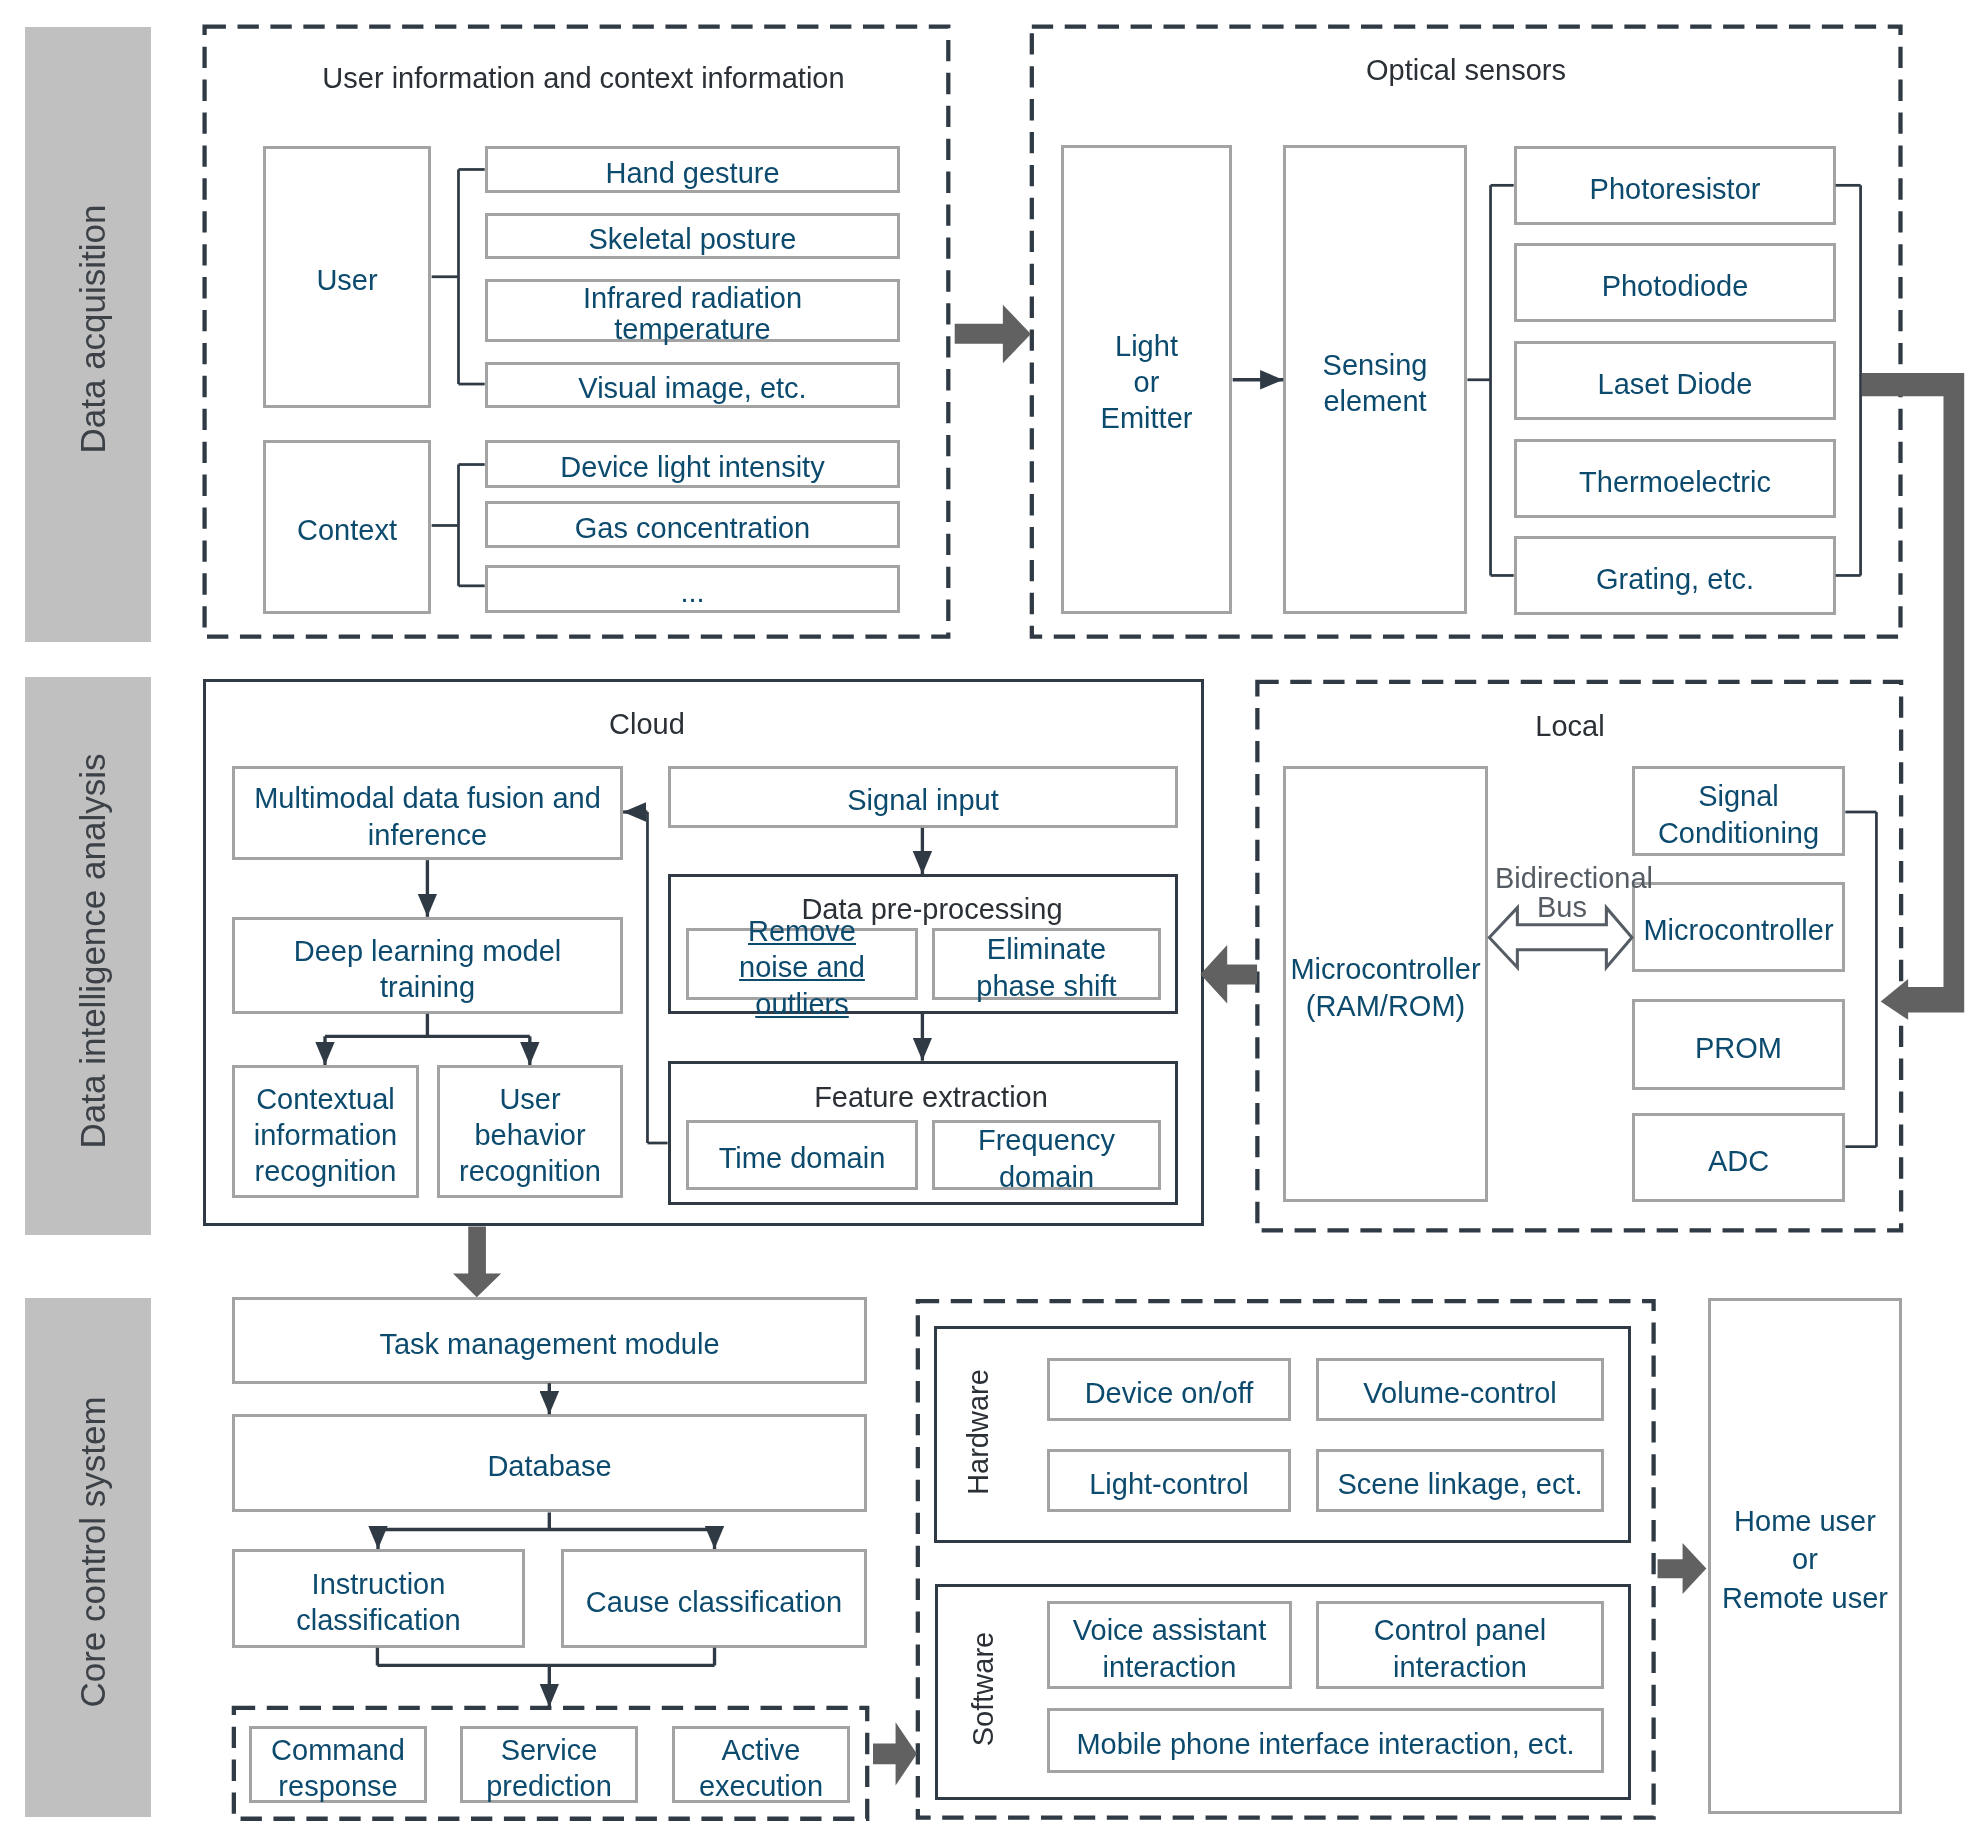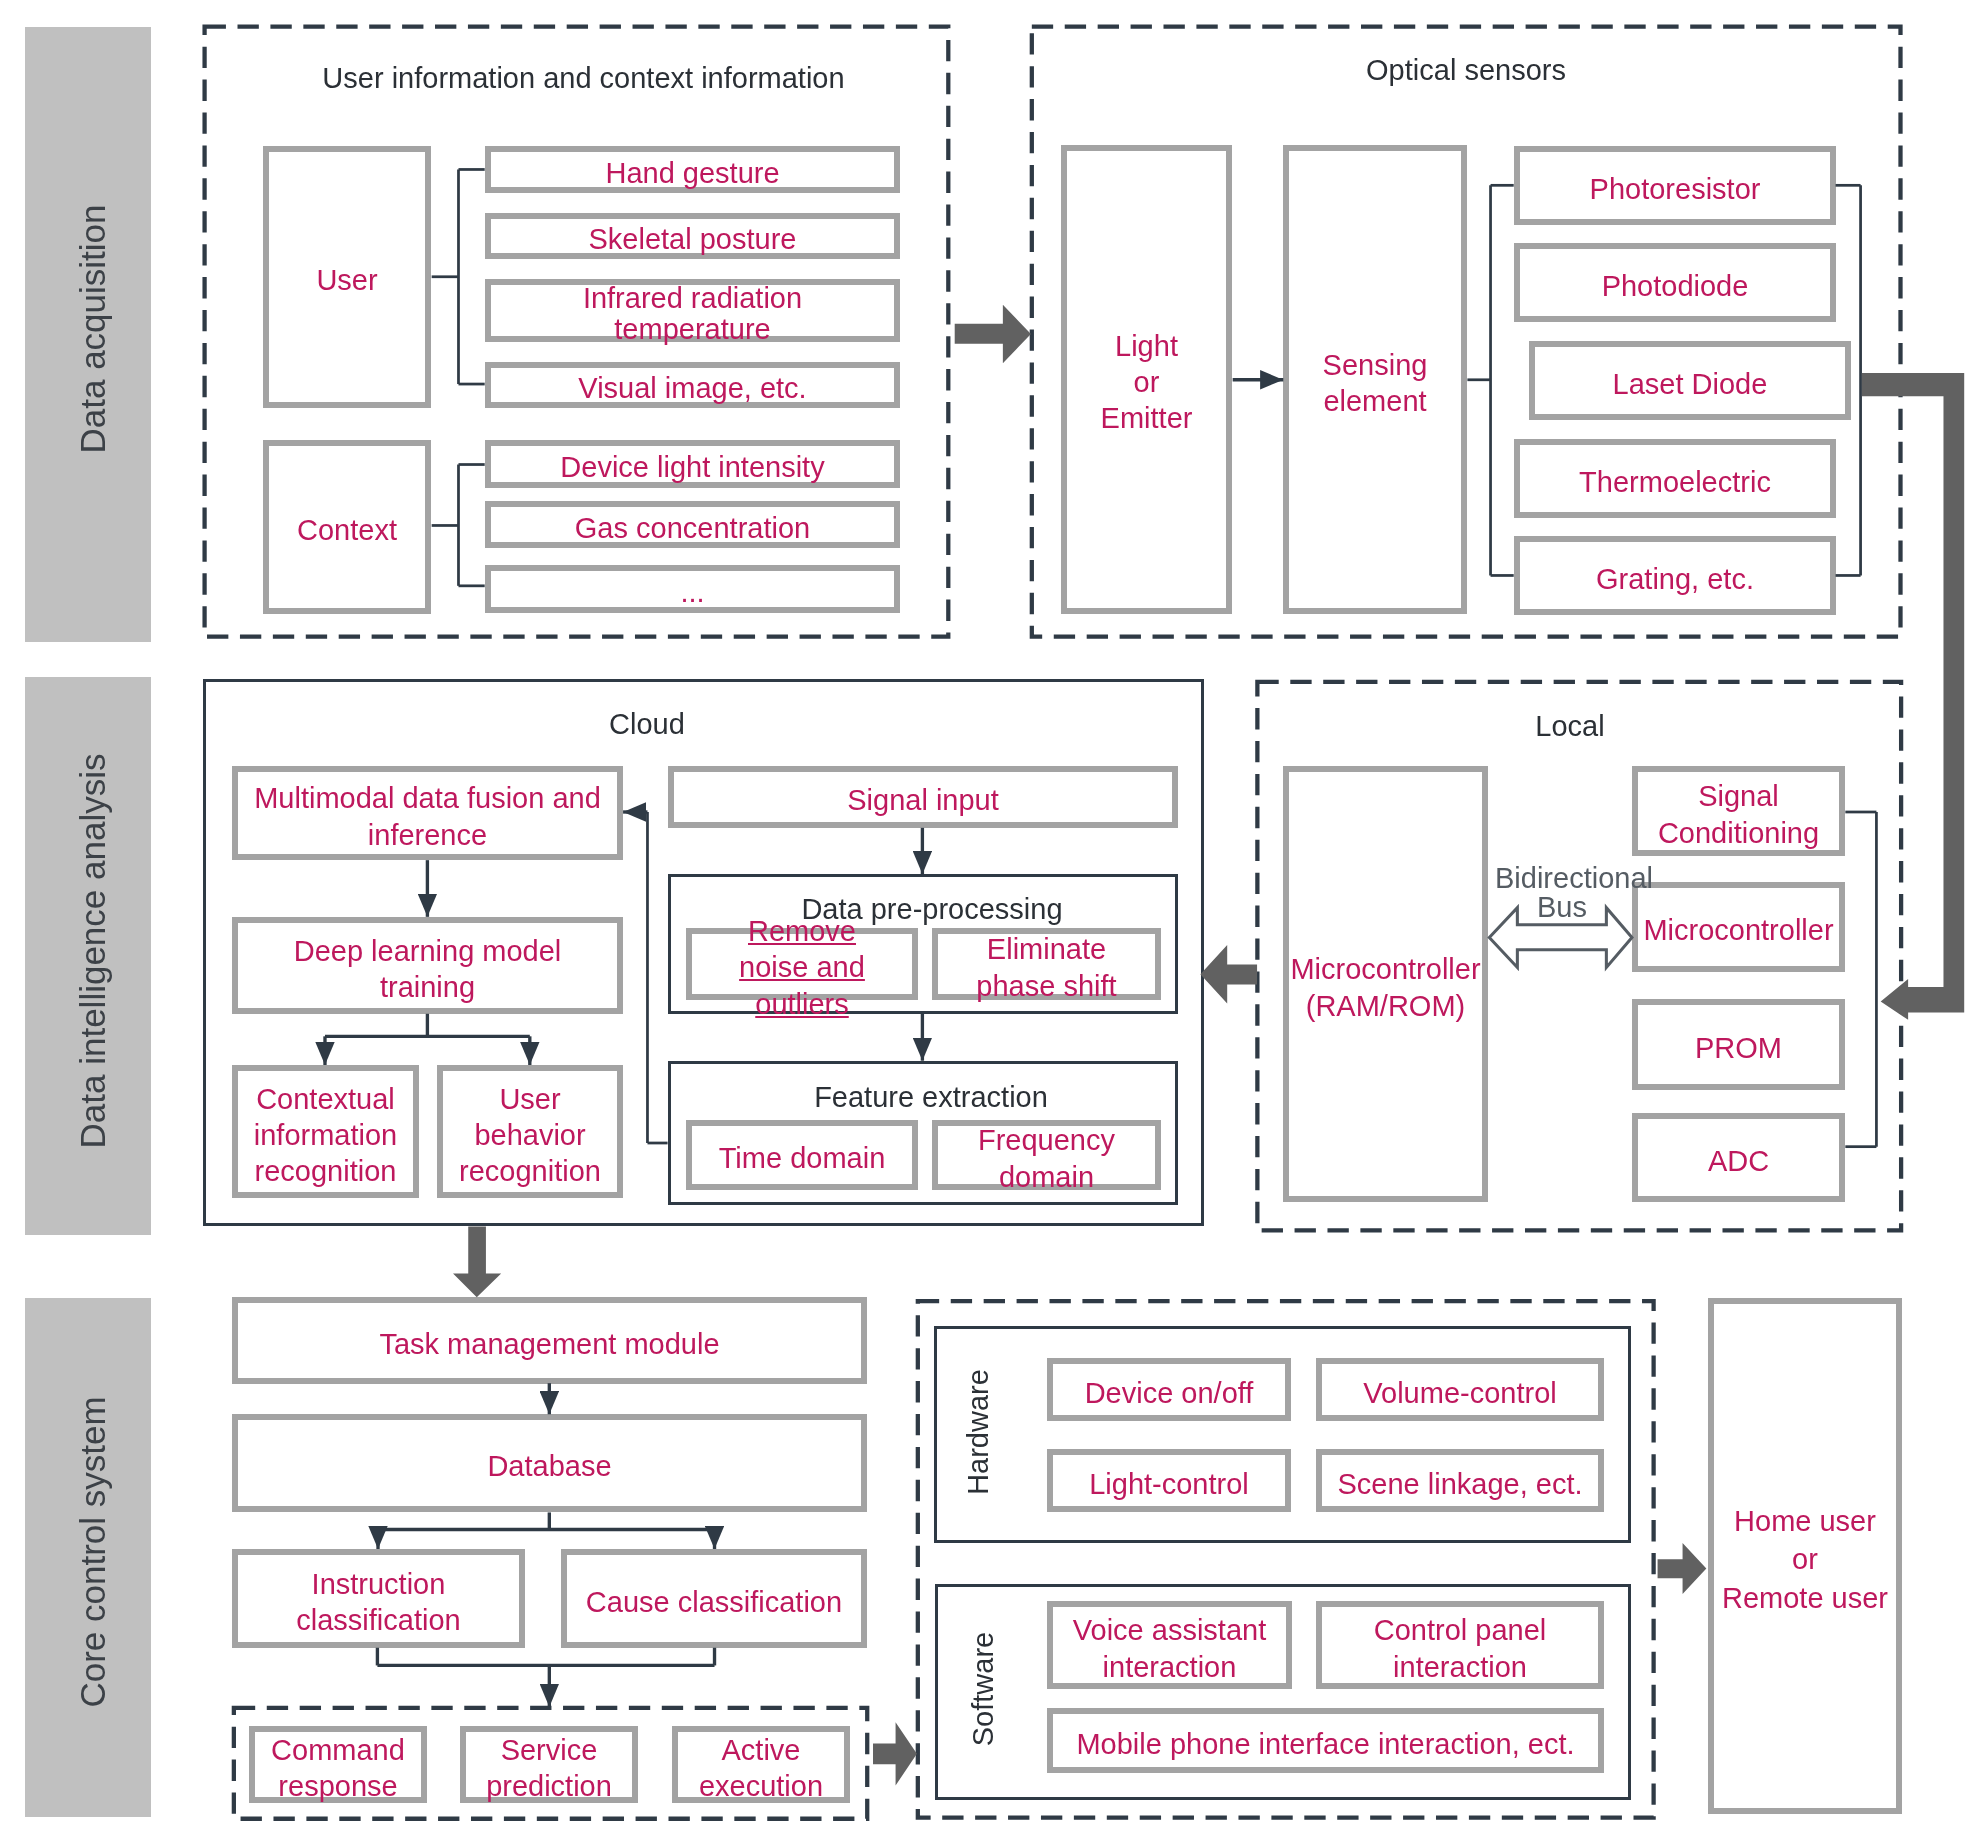--- a/index.html
+++ b/index.html
@@ -5,23 +5,23 @@
 <style>
   html,body{margin:0;padding:0;background:#ffffff;}
   body{width:1985px;height:1841px;font-family:"Liberation Sans",sans-serif;}
   #stage{position:relative;width:1985px;height:1841px;overflow:hidden;background:#fff;}
 
   .band{position:absolute;background:#c0c0c0;}
   .band .bandlbl{position:absolute;left:calc(50% + 3.7px);top:calc(50% - 5.5px);transform:translate(-50%,-50%) rotate(-90deg);
         white-space:nowrap;color:#3c4147;font-size:35px;line-height:1;}
 
   .dbox{position:absolute;box-sizing:border-box;}
-  .sbox{position:absolute;border:6px solid #a3a3a3;box-sizing:border-box;padding-top:7.3px;
+  .sbox{position:absolute;border:3px solid #a3a3a3;box-sizing:border-box;padding-top:7.3px;
         display:flex;align-items:center;justify-content:center;text-align:center;
-        color:#be185d;font-size:29px;line-height:1.255;}
+        color:#0c4a6e;font-size:29px;line-height:1.255;}
   .grp{position:absolute;border:3px solid #2f3a45;box-sizing:border-box;}
   .lbl{position:absolute;color:#2b3036;font-size:29px;line-height:1.255;text-align:center;
        white-space:nowrap;}
   .vlbl{position:absolute;color:#2b3036;font-size:29px;line-height:1;white-space:nowrap;
         transform-origin:50% 50%;}
   svg.ov{position:absolute;left:0;top:0;width:1985px;height:1841px;overflow:visible;}
 </style>
 </head>
 <body>
 
@@ -78,21 +78,21 @@
   <div class="sbox" style="left:1283px;top:145px;width:184px;height:469px;">
       <span>Sensing<br>element</span>
     </div>
 
   <div class="sbox" style="left:1514px;top:146px;width:322px;height:79px;text-align:right;">
       <span>Photoresistor</span>
     </div>
   <div class="sbox" style="left:1514px;top:243px;width:322px;height:79px;">
       <span>Photodiode</span>
     </div>
-  <div class="sbox" style="left:1514px;top:341px;width:322px;height:79px;margin-left:15px;">
+  <div class="sbox" style="left:1514px;top:341px;width:322px;height:79px;">
       <span>Laset Diode</span>
     </div>
   <div class="sbox" style="left:1514px;top:439px;width:322px;height:79px;">
       <span>Thermoelectric</span>
     </div>
   <div class="sbox" style="left:1514px;top:536px;width:322px;height:79px;">
       <span>Grating, etc.</span>
     </div>
 
   <div class="grp" style="left:203px;top:679px;width:1001px;height:547px;"></div>

